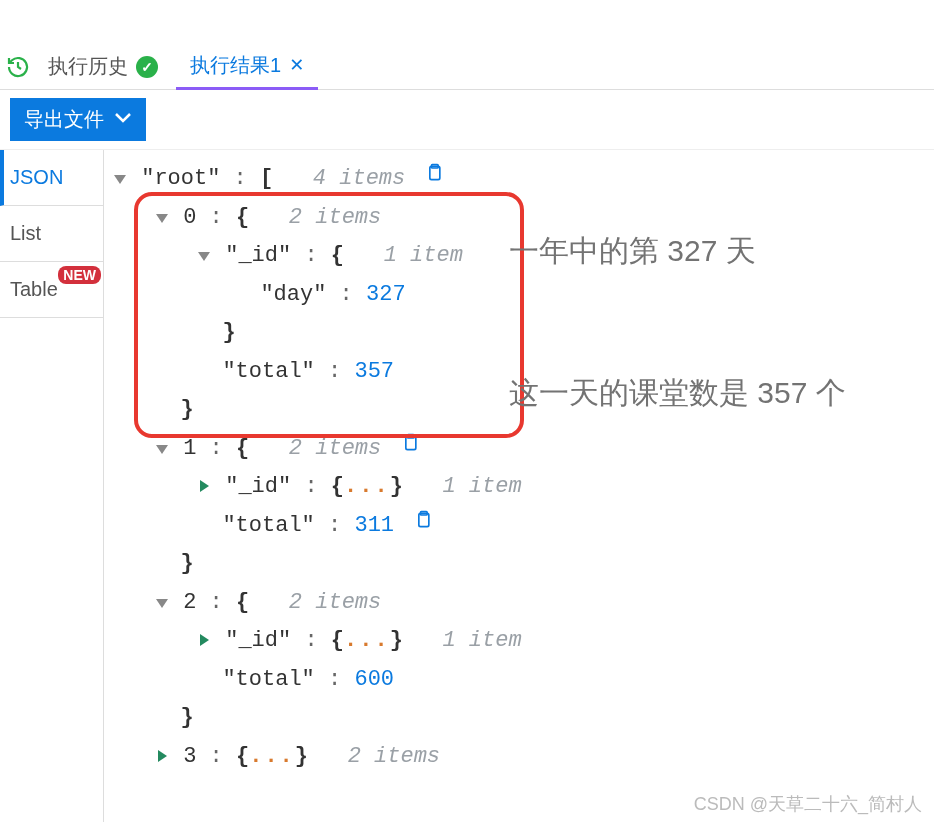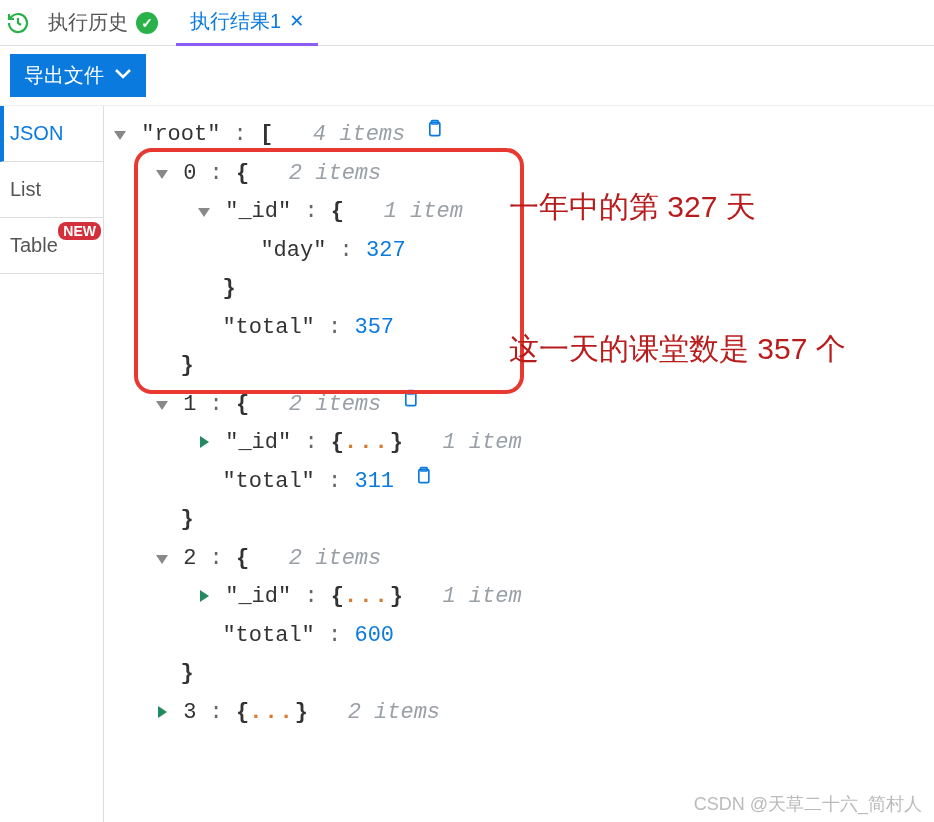--- a/index.html
+++ b/index.html
@@ -12,20 +12,21 @@
       overflow: hidden;
       position: relative;
     }
     .tabs-row {
       display: flex;
       align-items: center;
       height: 46px;
       border-bottom: 1px solid #ddd;
       padding-left: 6px;
       gap: 4px;
+      margin-top: 44px;
     }
     .history-icon {
       width: 24px; height: 24px;
       display: inline-flex; align-items: center; justify-content: center;
     }
     .tab {
       display: flex;
       align-items: center;
       height: 46px;
       padding: 0 14px;
@@ -154,21 +155,21 @@
     .indent-2 { padding-left: 84px; }
     .indent-3 { padding-left: 122px; }
     .highlight-box {
       position: absolute;
       border: 4px solid #e8382f;
       border-radius: 18px;
       pointer-events: none;
     }
     .annotation {
       position: absolute;
-      color: #b91c1c;
+      color: #737373;
       font-family: -apple-system, sans-serif;
       font-size: 30px;
       line-height: 1.4;
     }
     .watermark {
       position: absolute;
       bottom: 6px; right: 12px;
       color: #bbb;
       font-size: 18px;
       font-family: -apple-system, sans-serif;

